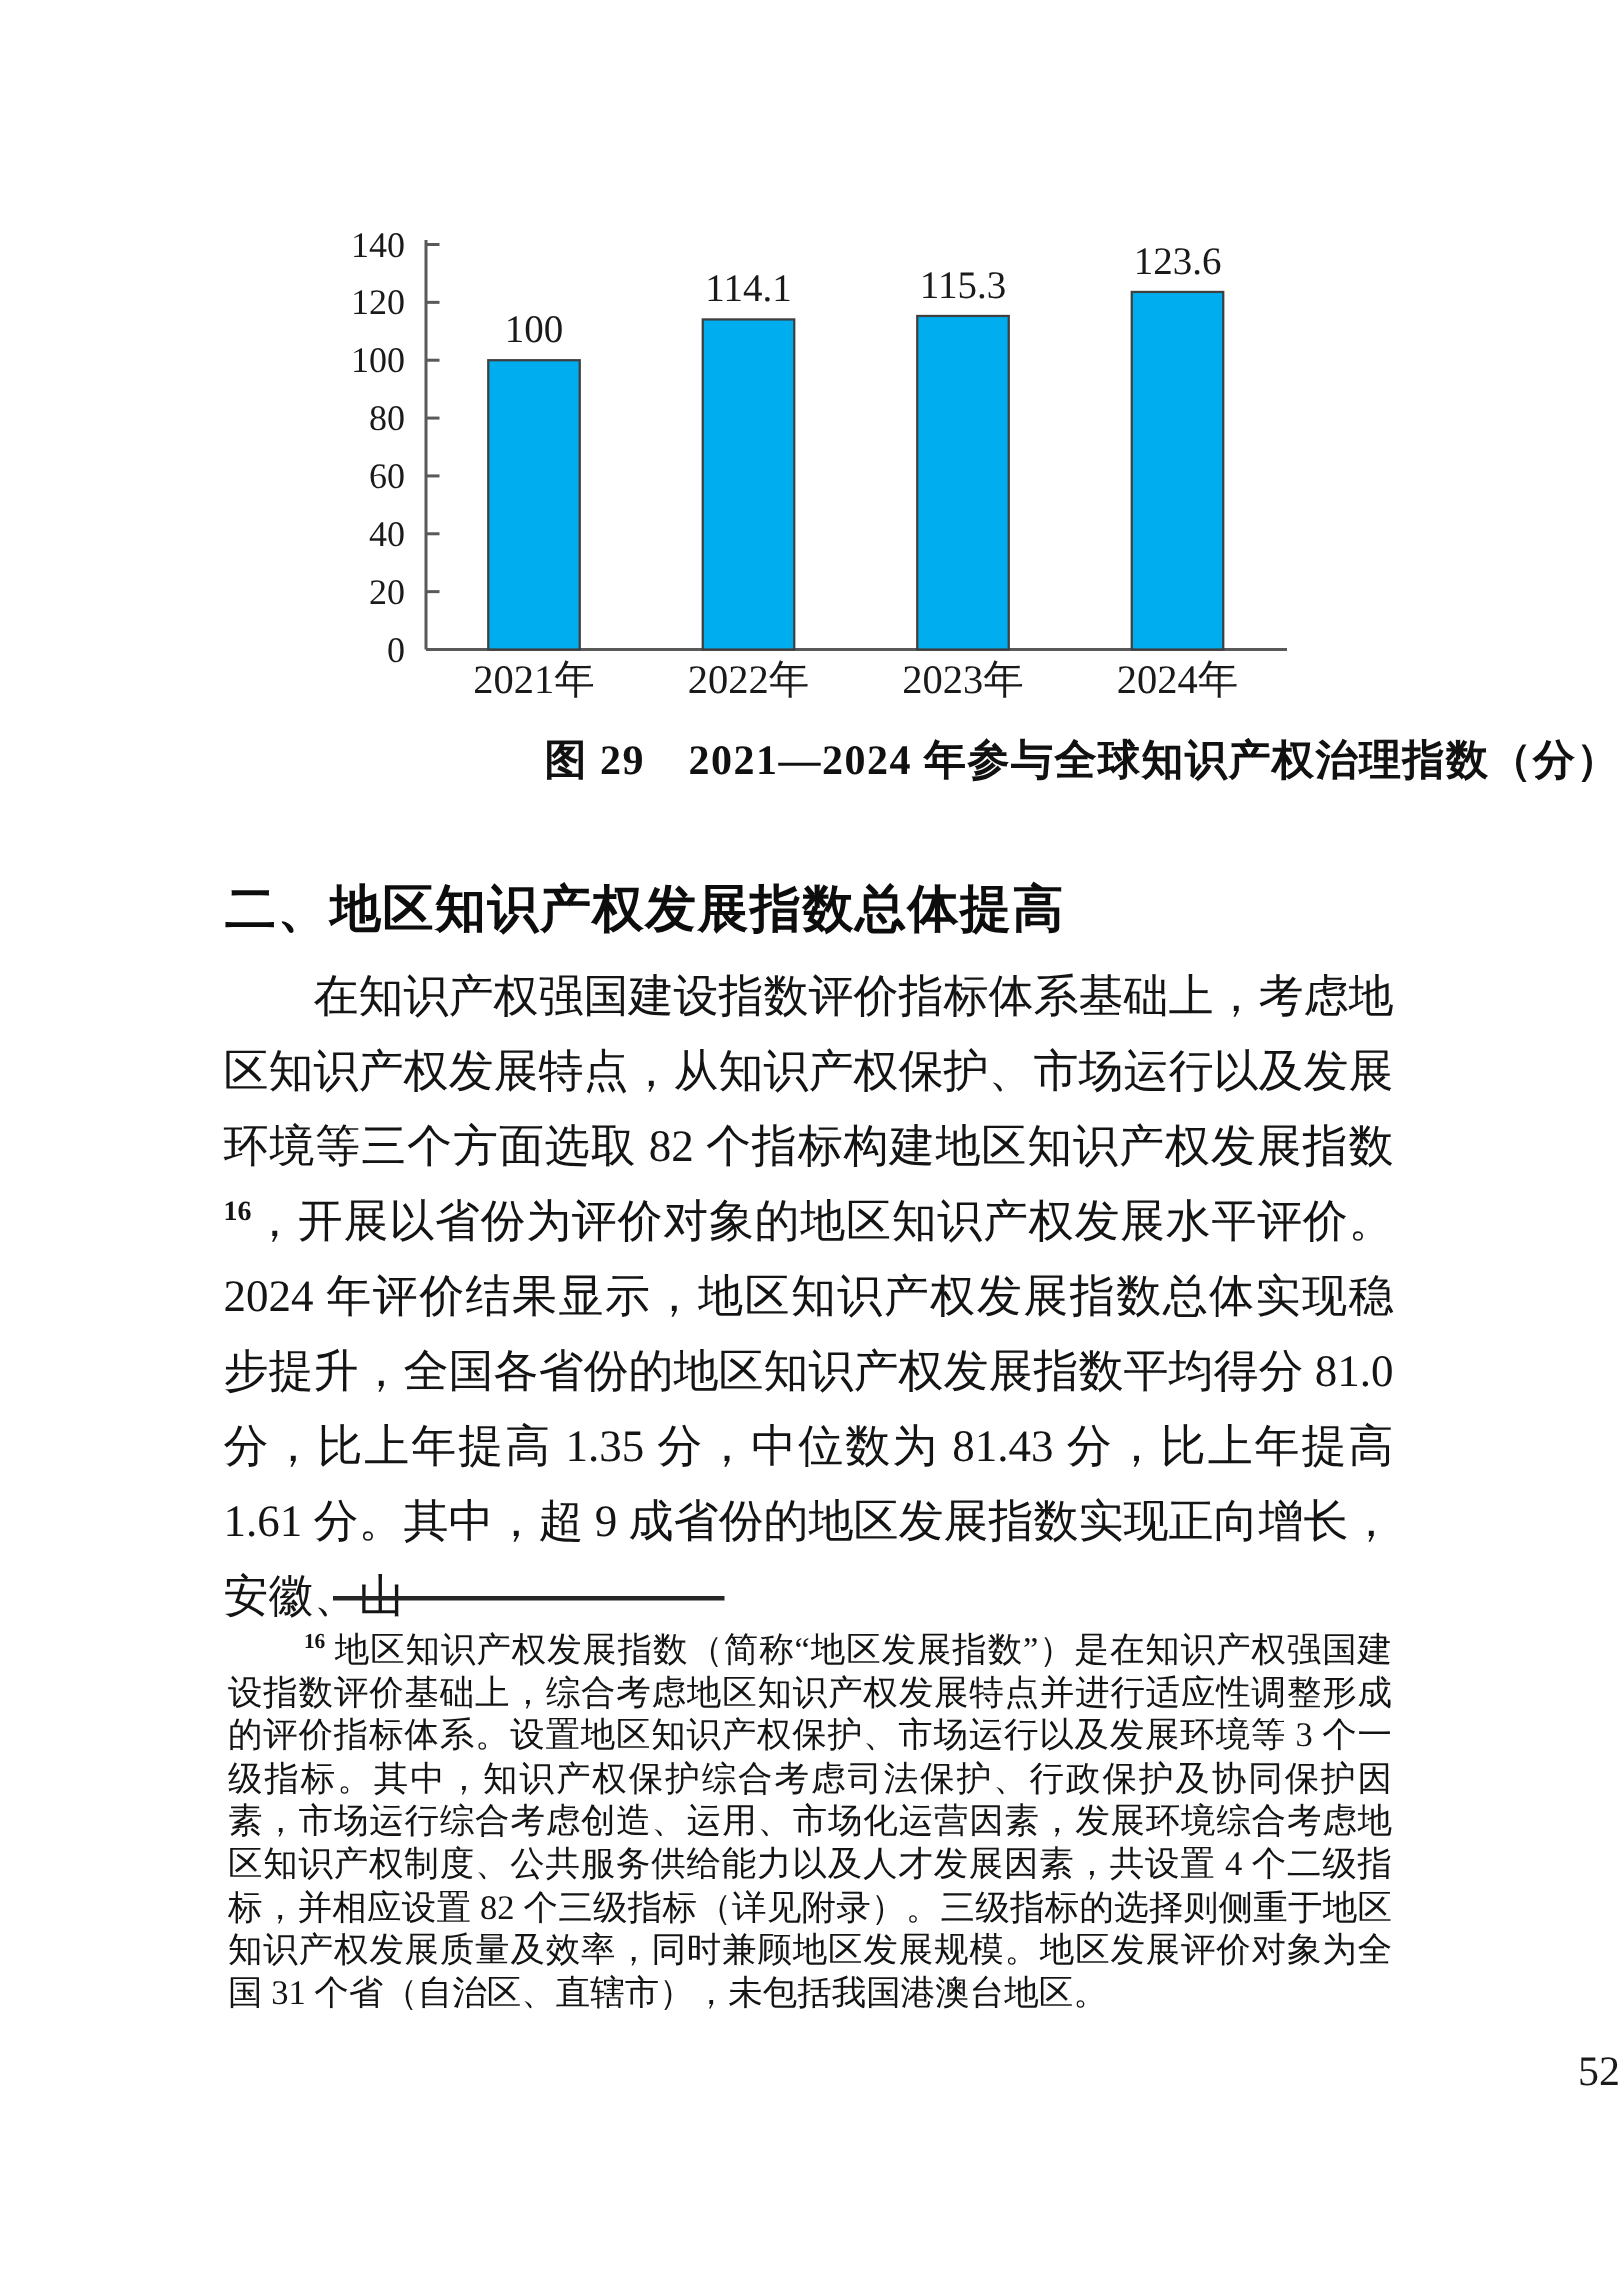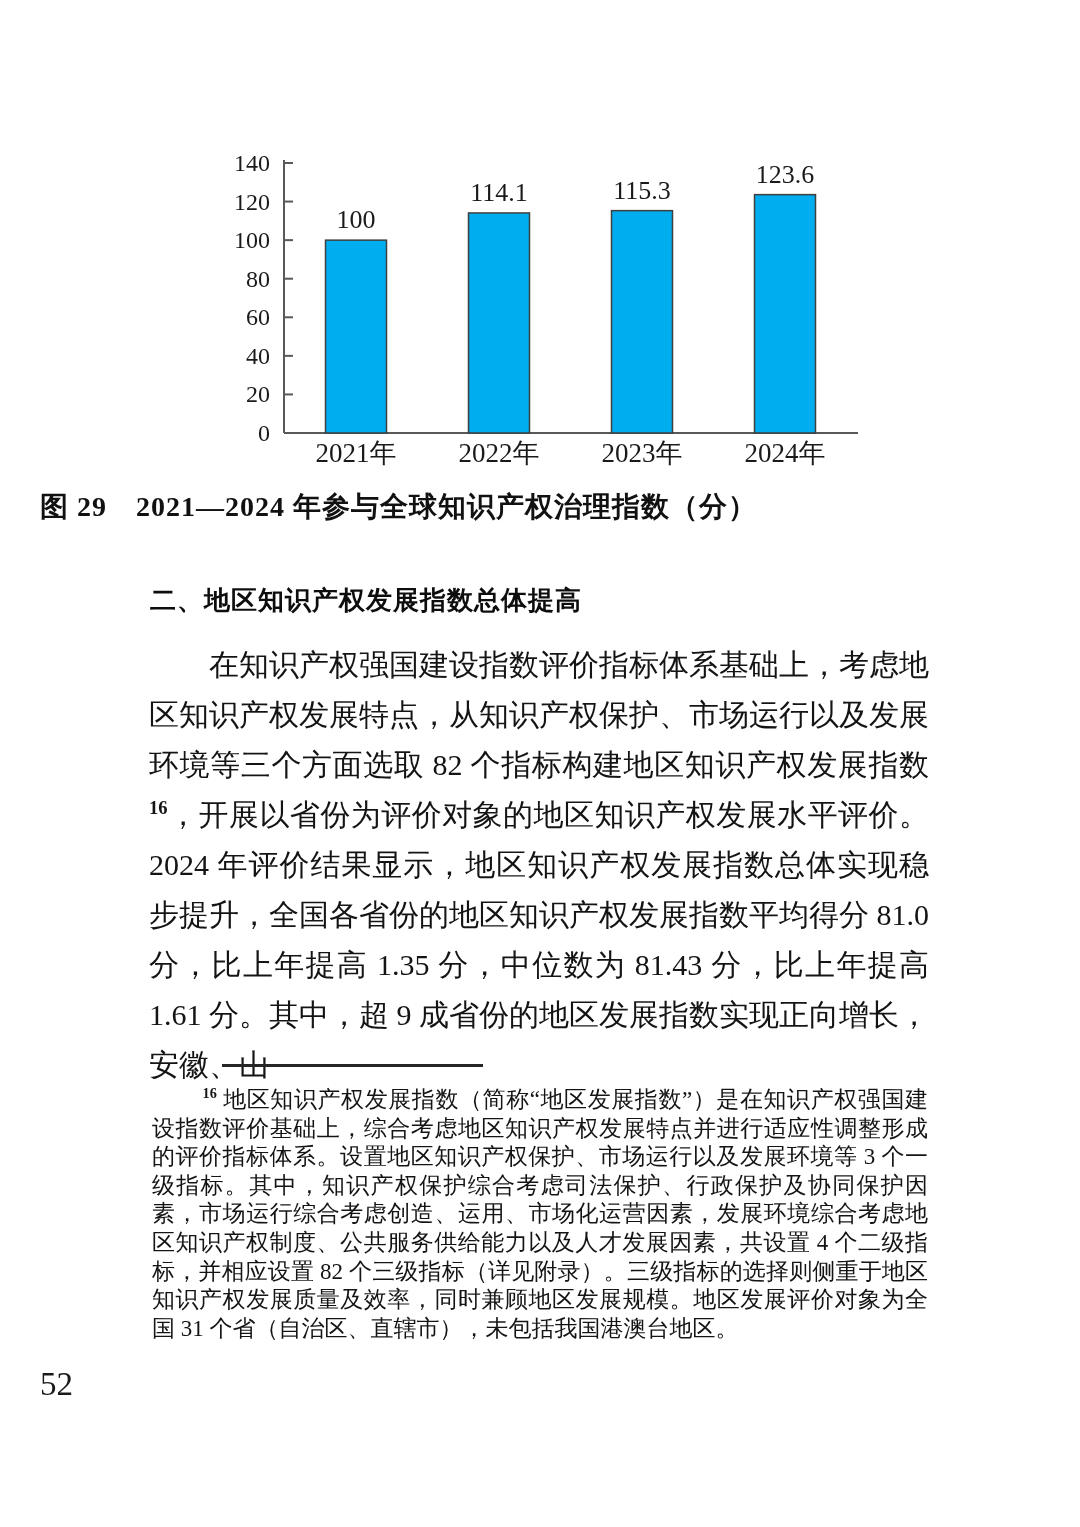--- a/index.html
+++ b/index.html
@@ -10,28 +10,28 @@
     font-family:"Liberation Serif", serif;
     color:#1a1a1a;
     overflow:hidden;
   }
   .chart-wrap {
     position:absolute; left:0; top:140px; width:1080px; height:350px;
   }
   .chart-wrap svg { display:block; }
   .chart-caption {
     position:absolute; left:40px; top:488px; width:1040px;
-    text-align:left;
+    text-align:right;
     font-size:28px; font-weight:600; letter-spacing:1px;
     color:#111111;
   }
   .section-heading {
     position:absolute; left:150px; top:583px; width:800px;
     font-family:"Liberation Sans", sans-serif;
-    font-weight:bold; font-size:26px; letter-spacing:1px;
+    font-weight:bold; font-size:34px; letter-spacing:1px;
     color:#0d0d0d;
   }
   .body-paragraph {
     position:absolute; left:149px; top:640px; width:780px;
     font-size:30px; line-height:50px;
     text-align:justify; text-justify:inter-ideograph;
     text-indent:2em;
     color:#141414;
   }
   .body-paragraph sup, .footnote sup {
@@ -43,21 +43,21 @@
   }
   .footnote {
     position:absolute; left:152px; top:1086px; width:776px;
     font-size:23px; line-height:28.6px;
     text-align:justify; text-justify:inter-ideograph;
     text-indent:2.2em;
     color:#141414;
   }
   .page-number {
     position:absolute; left:40px; top:1366px; width:1040px;
-    text-align:left; font-size:33px; color:#1a1a1a;
+    text-align:right; font-size:28px; color:#1a1a1a;
   }
 </style>
 </head>
 <body>
 
 <div class="page">
 
   <div class="chart-wrap">
     <svg width="1080" height="350" viewBox="0 0 1080 350" xmlns="http://www.w3.org/2000/svg">
         <text x="270" y="301" text-anchor="end" font-size="24" fill="#1a1a1a" font-family="&quot;Liberation Serif&quot;, serif">0</text>

